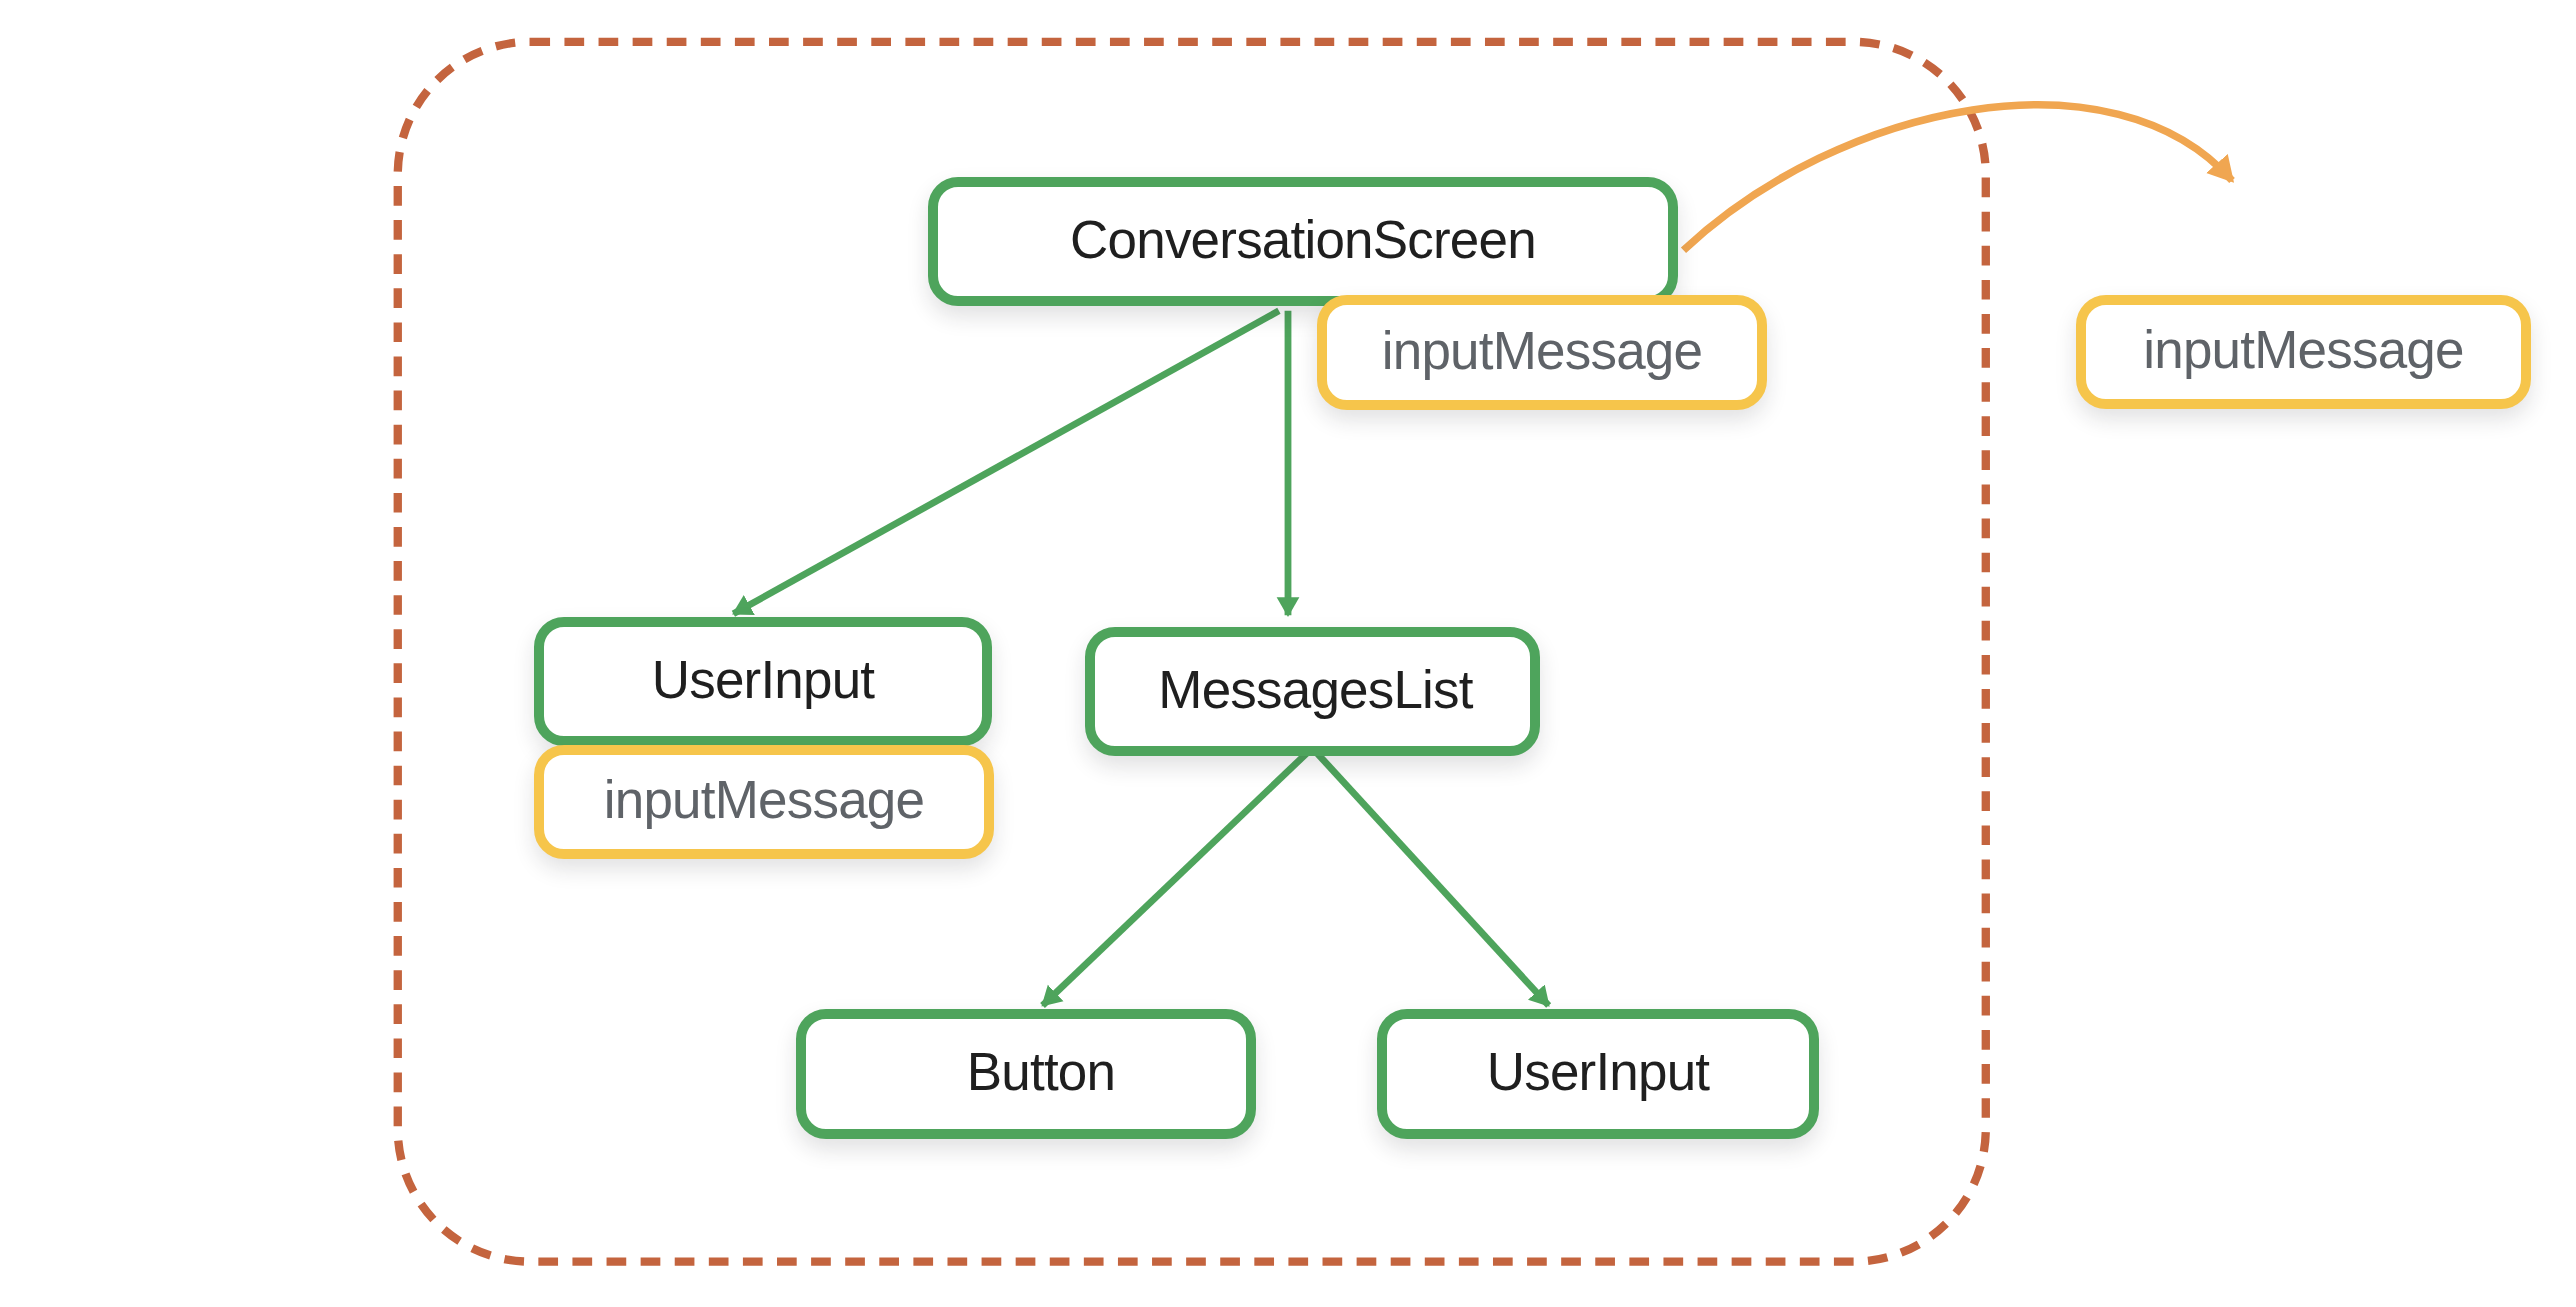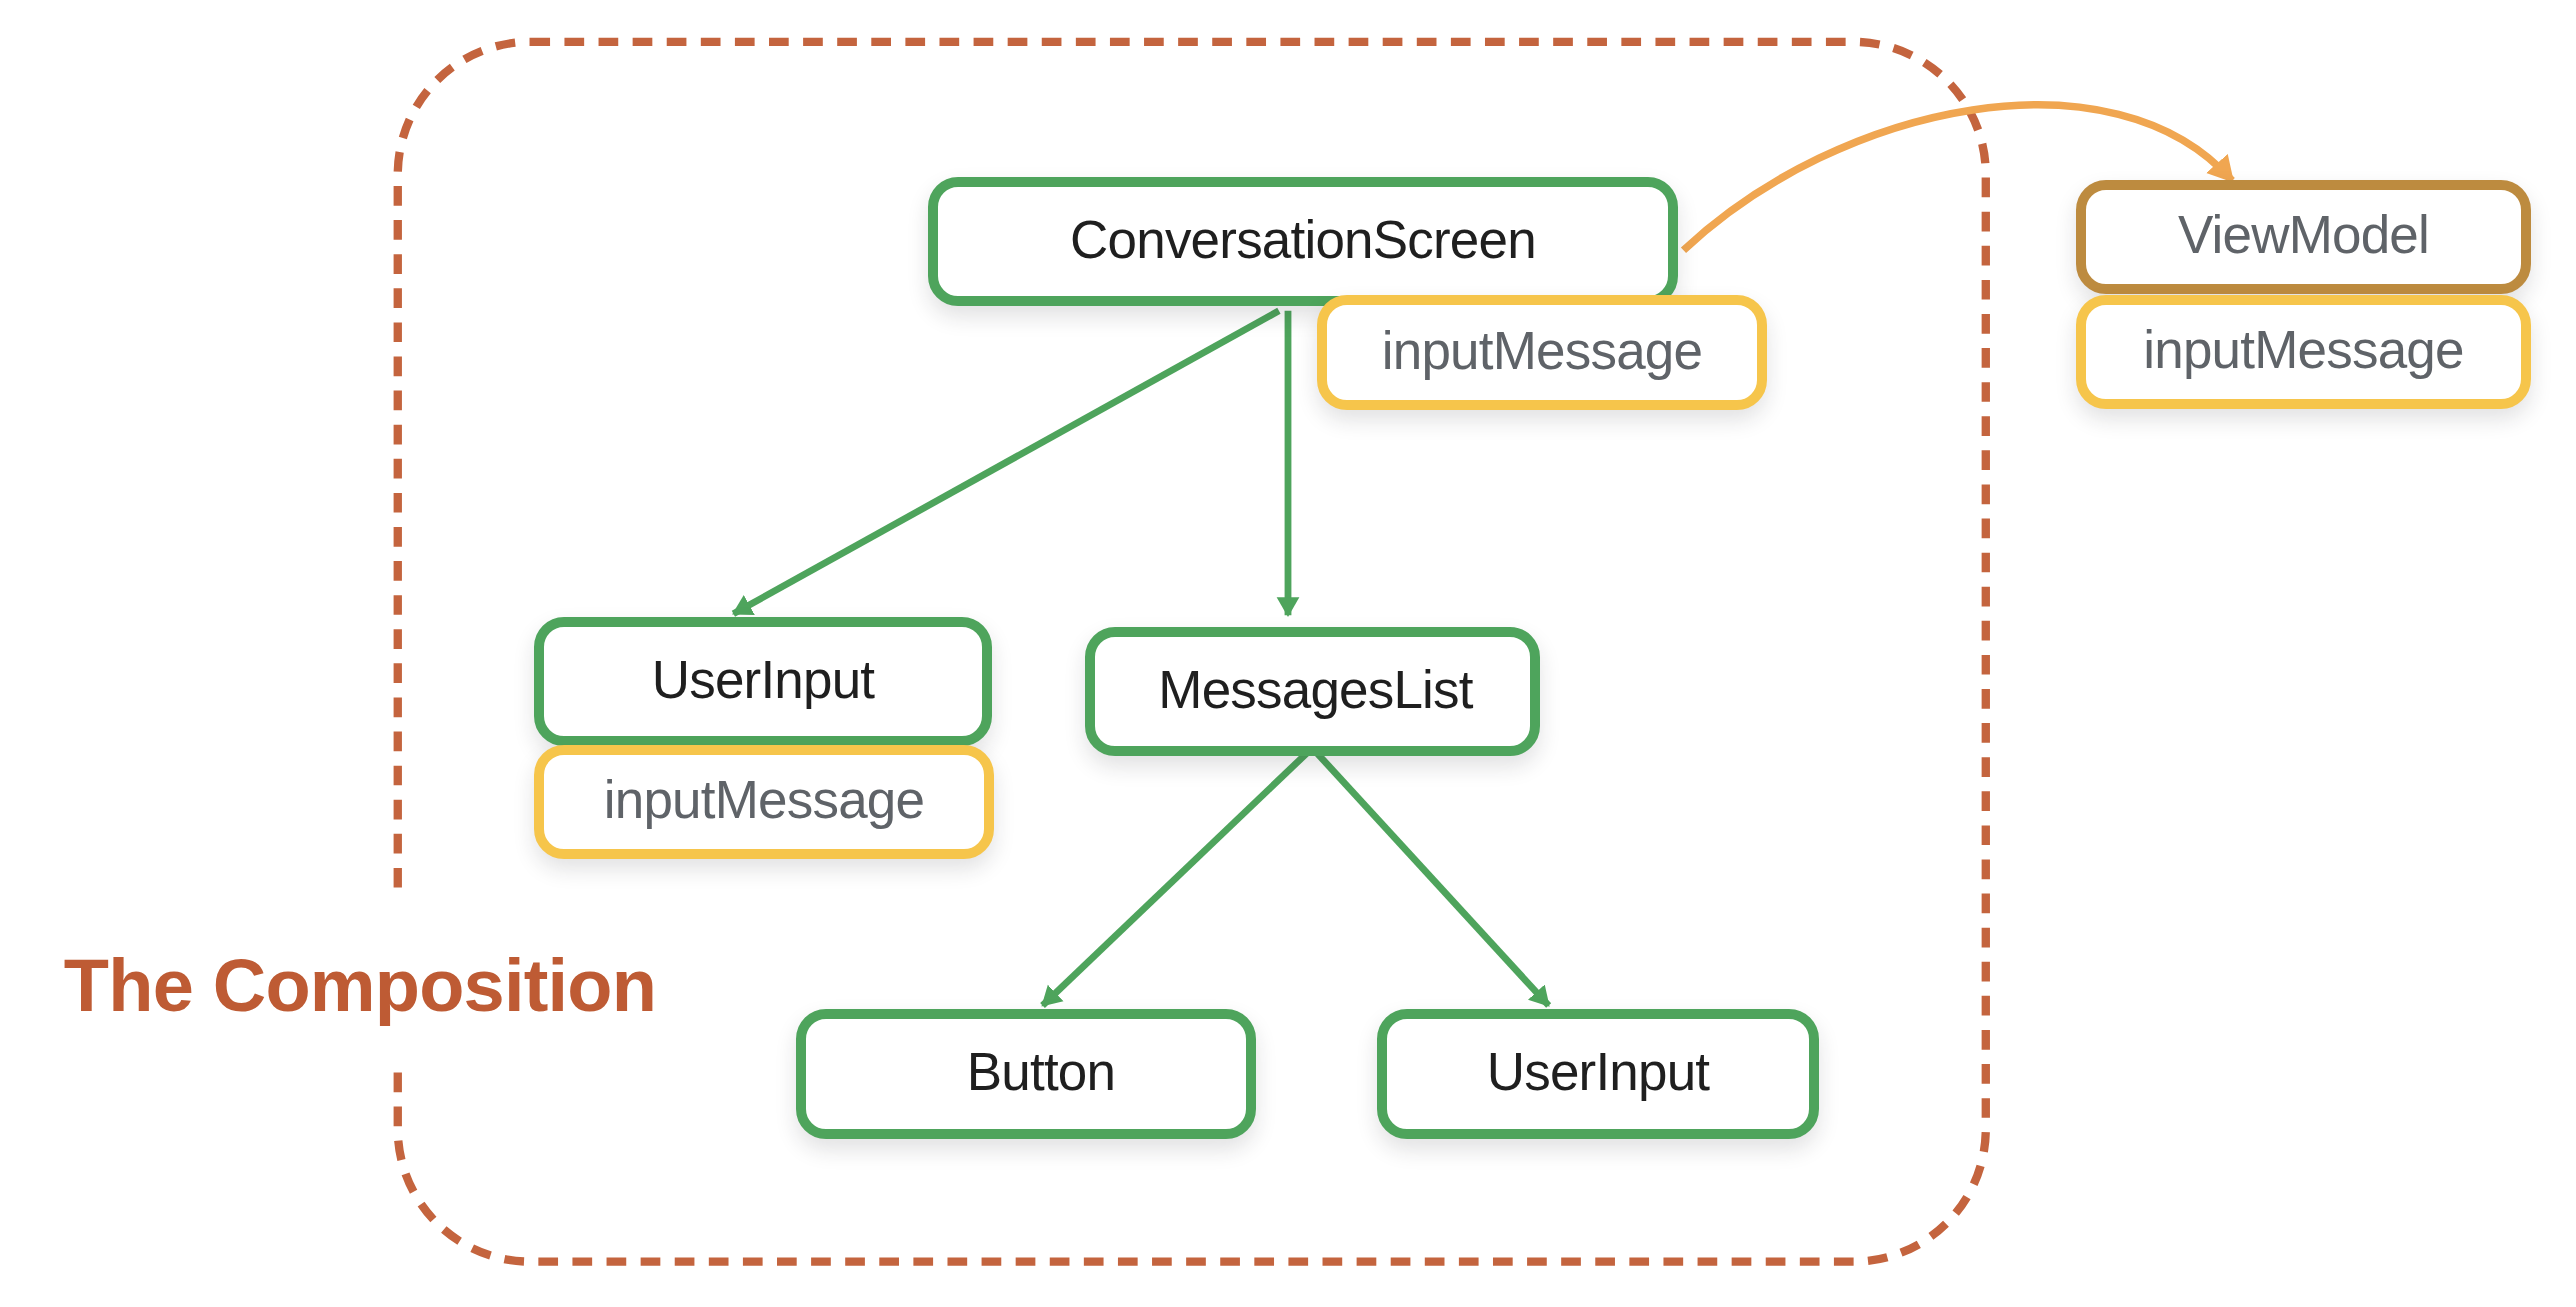--- a/index.html
+++ b/index.html
@@ -94,23 +94,20 @@
 
     <path class="edge-green" d="M1700,410 L1700,812" marker-end="url(#arrow-green)"></path>
 
     <path class="edge-green" d="M1732,987 L1376,1327" marker-end="url(#arrow-green)"></path>
 
     <path class="edge-green" d="M1732,987 L2044,1327" marker-end="url(#arrow-green)"></path>
 
     <path class="edge-orange" d="M2222,330 C2430,135 2790,62 2946,238" marker-end="url(#arrow-orange)"></path>
   </svg>
 
-  <div class="title-box">
-    <span class="title-text">The Composition</span>
-  </div>
 
   <div class="node green" style="left:928px; top:177px; width:750px; height:129px;">
     <span class="label dark">ConversationScreen</span>
   </div>
 
   <div class="node yellow" style="left:1317px; top:295px; width:450px; height:115px;">
     <span class="label gray">inputMessage</span>
   </div>
 
   <div class="node green" style="left:534px; top:617px; width:458px; height:129px;">
@@ -126,22 +123,19 @@
   </div>
 
   <div class="node green" style="left:796px; top:1009px; width:460px; height:130px;padding-left:30px;">
     <span class="label dark">Button</span>
   </div>
 
   <div class="node green" style="left:1377px; top:1009px; width:442px; height:130px;">
     <span class="label dark">UserInput</span>
   </div>
 
-  <div class="node brown" style="left:2076px; top:180px; width:455px; height:114px;">
-    <span class="label gray">ViewModel</span>
-  </div>
 
   <div class="node yellow" style="left:2076px; top:295px; width:455px; height:114px;">
     <span class="label gray">inputMessage</span>
   </div>
 
 </div>
 
 
 </body></html>

